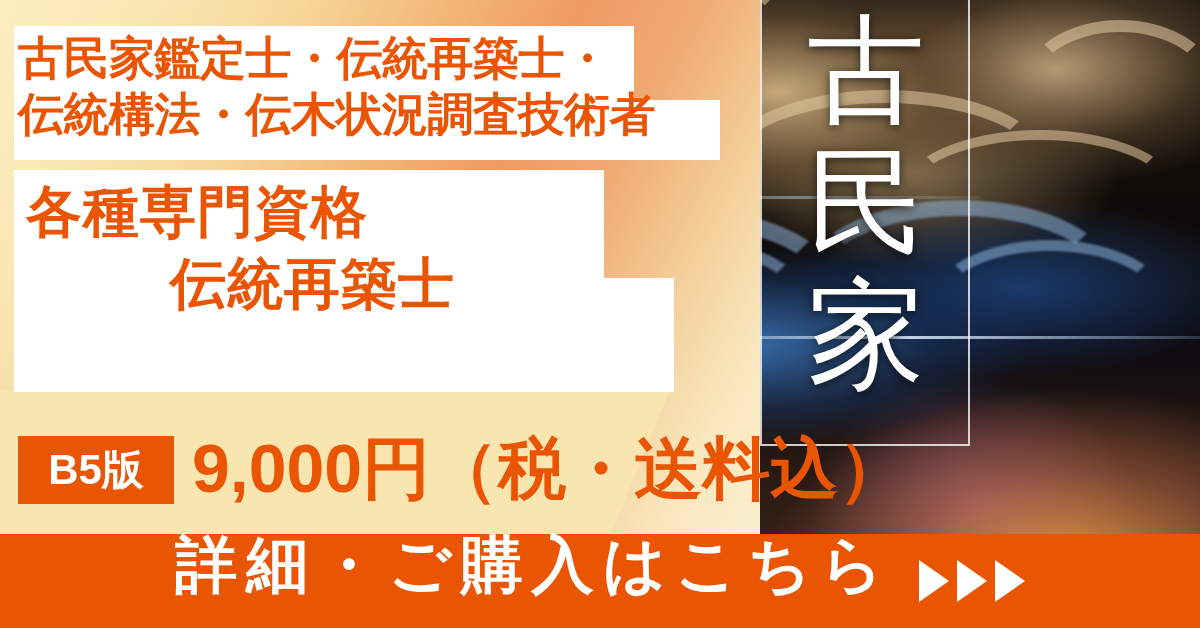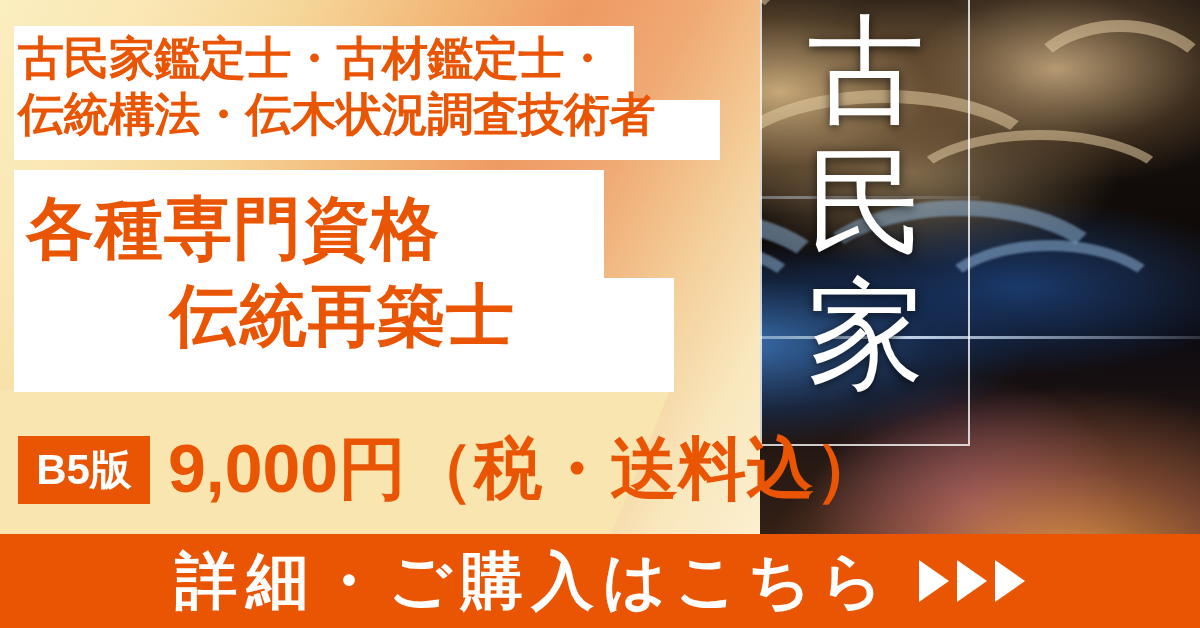--- a/index.html
+++ b/index.html
@@ -146,61 +146,61 @@
     font-size:46px;
     line-height:1.22;
     font-weight:700;
     letter-spacing:-.5px;
     white-space:nowrap;
   }
   .cert-lines .ln { display:block; }
 
   .main-title {
     position:absolute;
-    left:20px; top:185px;
+    left:20px; top:176px;
     width:650px;
     color:#ea5504;
     font-weight:700;
-    font-size:68px;
+    font-size:56px;
     line-height:1.28;
     letter-spacing:1px;
   }
   .main-title .t1 { display:block; text-align:left; padding-left:6px; }
   .main-title .t2 { display:block; text-align:left; padding-left:150px; }
 
   
   .price-row {
     position:absolute;
     left:18px; top:424px;
     display:flex; align-items:center; gap:18px;
   }
   .badge {
     display:inline-flex; align-items:center; justify-content:center;
     background:#ea5504;
     color:#ffffff;
     font-weight:700;
     font-size:42px;
-    width:132px; height:68px;
+    width:156px; height:68px;
     letter-spacing:0;
     line-height:1;
   }
   .price {
     color:#ea5504;
     font-weight:600;
     font-size:68px;
     letter-spacing:0;
     white-space:nowrap;
   }
 
   
   .cta {
     position:absolute;
     left:0; bottom:0; width:1200px; height:94px;
     background:#ea5504;
-    display:flex; align-items:center; justify-content:center;
+    display:flex; justify-content:center;
     gap:26px;
   }
   .cta-text {
     color:#ffffff;
     font-weight:700;
     font-size:62px;
     letter-spacing:9px;
     white-space:nowrap;
     line-height:1;
   }
@@ -249,21 +249,21 @@
     <div class="cover-sub">伝統構法、古民家活用のための調査と再生の</div>
   </div>
 
   <div class="left-bg"></div>
   <div class="cream-block"></div>
 
   <div class="panel-a cut"></div>
   <div class="panel-b"></div>
 
   <div class="cert-lines">
-    <span class="ln">古民家鑑定士・古材鑑定士・</span>
+    <span class="ln">古民家鑑定士・伝統再築士・</span>
     <span class="ln">伝統構法・伝木状況調査技術者</span>
   </div>
 
   <div class="main-title">
     <span class="t1">各種専門資格</span>
     <span class="t2">伝統再築士</span>
   </div>
 
   <div class="price-row">
     <span class="badge">B5版</span>

